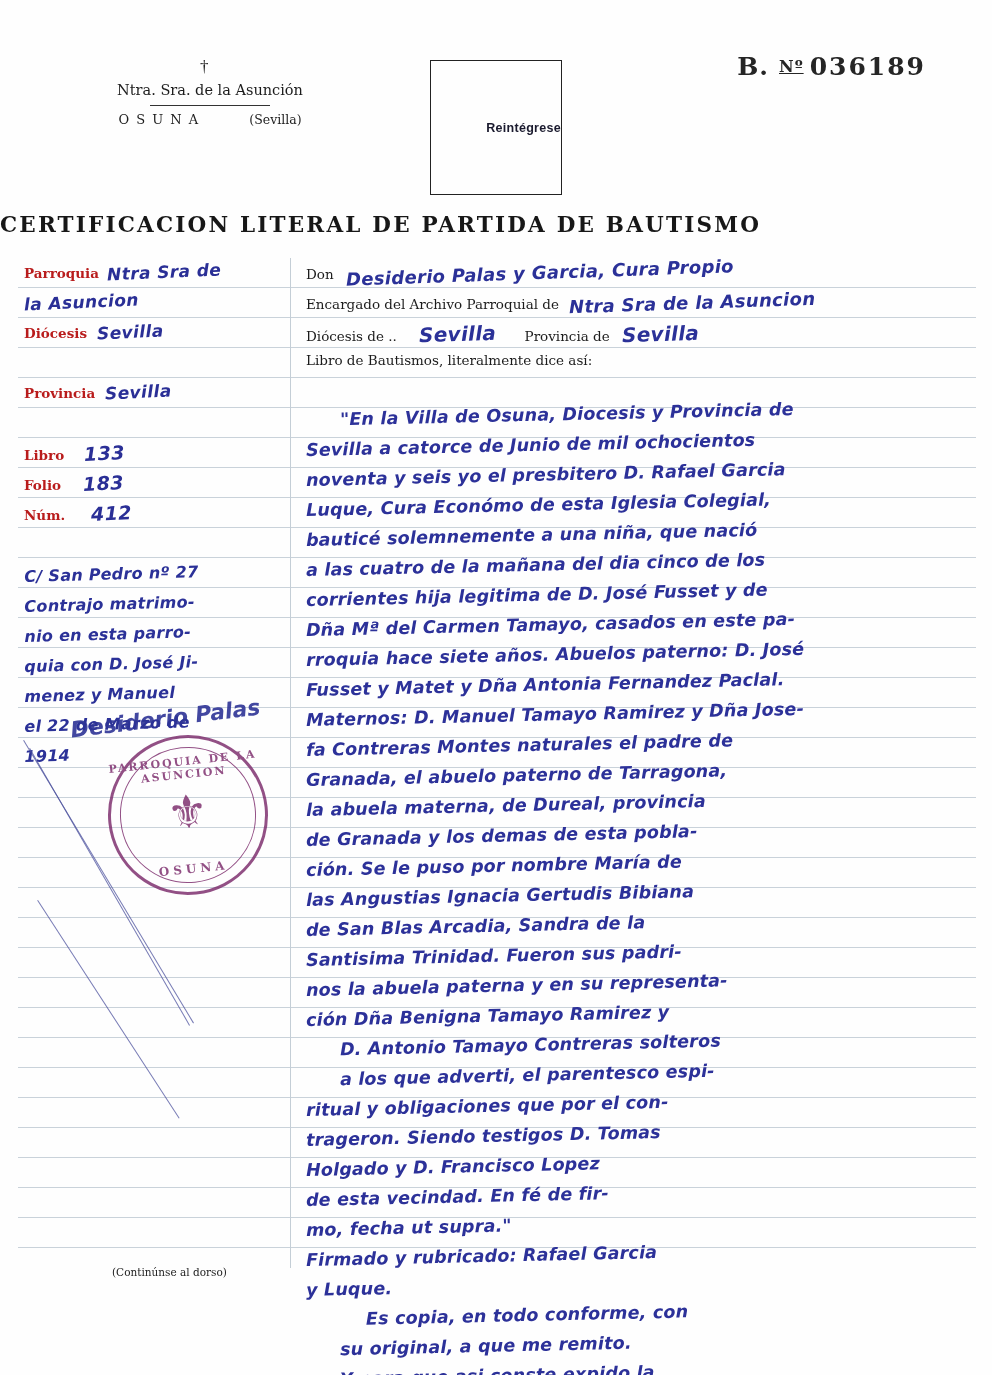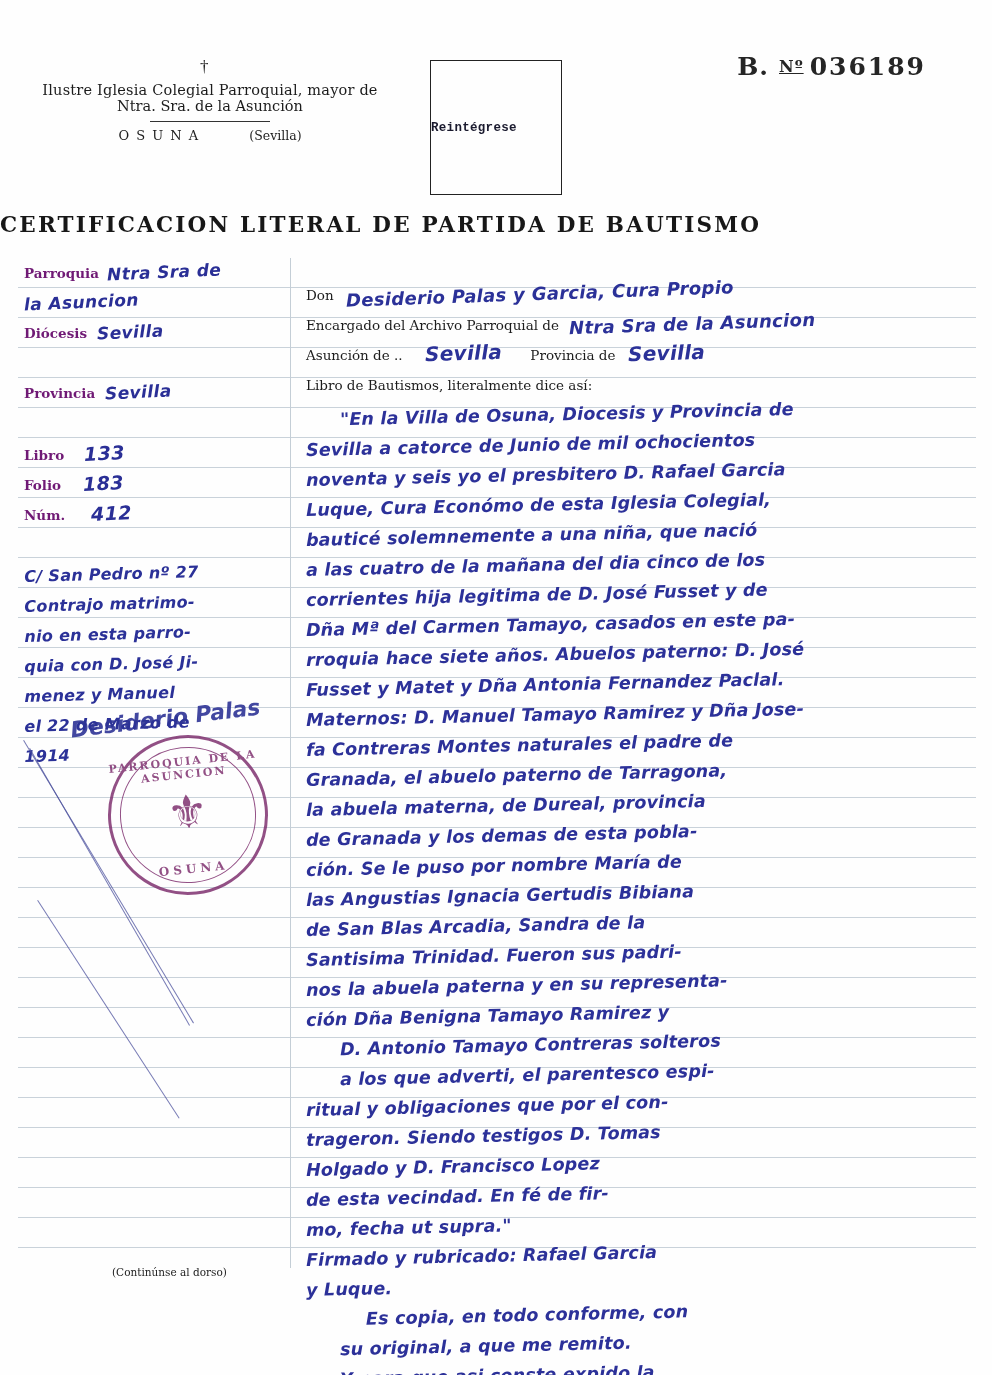--- a/index.html
+++ b/index.html
@@ -61,22 +61,22 @@
   .reint-box {
     position: absolute;
     left: 430px; top: 60px;
     width: 132px; height: 135px;
     border: 1.4px solid #222;
   }
   .reint-box span {
     position: absolute;
     left: 0; right: 0;
     top: 60px;
-    text-align: left;
-    font-family: Liberation Mono, monospace;
+    text-align: right;
+    font-family: Liberation Sans, sans-serif;
     font-size: 12.5px;
     font-weight: bold;
     letter-spacing: 0.3px;
   }
   .serial {
     position: absolute;
     right: 66px; top: 52px;
     font-family: "DejaVu Serif", serif;
     font-size: 25px;
     font-weight: bold;
@@ -126,21 +126,21 @@
   
   .left-col {
     position: absolute;
     left: 24px; top: 262px;
     width: 262px;
   }
   .lbl {
     font-family: "DejaVu Serif", serif;
     font-size: 13.5px;
     font-weight: bold;
-    color: #701a75;
+    color: #b91c1c;
     margin-top: 47px;
   }
   .row-field {
     position: relative;
     height: 30px;
   }
   .hw {
     font-family: "DejaVu Sans", sans-serif;
     color: #2a2f96;
     font-style: italic;
@@ -240,21 +240,21 @@
     width: 660px;
   }
   .pl {
     position: relative;
     height: 30px;
     font-family: "DejaVu Serif", serif;
     font-size: 13.5px;
     color: #1c1c1c;
     white-space: nowrap;
   }
-  .pl .printed { display: inline-block; vertical-align: baseline; margin-top: 25px; }
+  .pl .printed { display: inline-block; vertical-align: baseline; }
   .hwr {
     font-family: "DejaVu Sans", sans-serif;
     color: #2b3198;
     font-style: italic;
     font-weight: bold;
     font-size: 18px;
     letter-spacing: 0.3px;
     display: inline-block;
     transform: rotate(-2deg);
   }
@@ -289,21 +289,20 @@
   .bline.ind2 { padding-left: 60px; }
 </style>
 </head>
 <body>
 
 <div class="page">
 
   <div class="cross">†</div>
 
   <div class="parish-head">
-    <div class="l1">Ilustre Iglesia Colegial Parroquial, mayor de</div>
     <div class="l2">Ntra. Sra. de la Asunción</div>
     <div class="rule"></div>
     <div class="l3">
       <span>O S U N A</span>
       <span class="small">(Sevilla)</span>
     </div>
   </div>
 
   <div class="reint-box">
     <span>Reintégrese</span>
@@ -378,21 +377,21 @@
   <div class="right-col">
     <div class="pl">
       <span class="printed">Don</span>
       <span class="hwr" style="margin-left:8px;">Desiderio Palas y Garcia, Cura Propio</span>
     </div>
     <div class="pl">
       <span class="printed">Encargado del Archivo Parroquial de</span>
       <span class="hwr" style="margin-left:6px;">Ntra Sra de la Asuncion</span>
     </div>
     <div class="pl">
-      <span class="printed">Asunción de ..</span>
+      <span class="printed">Diócesis de ..</span>
       <span class="hwr" style="margin-left:18px; font-size:20px;">Sevilla</span>
       <span class="printed" style="margin-left:24px;">Provincia de</span>
       <span class="hwr" style="margin-left:8px; font-size:20px;">Sevilla</span>
     </div>
     <div class="pl">
       <span class="printed">Libro de Bautismos, literalmente dice así:</span>
     </div>
   </div>
 
   <div class="body-hw">

